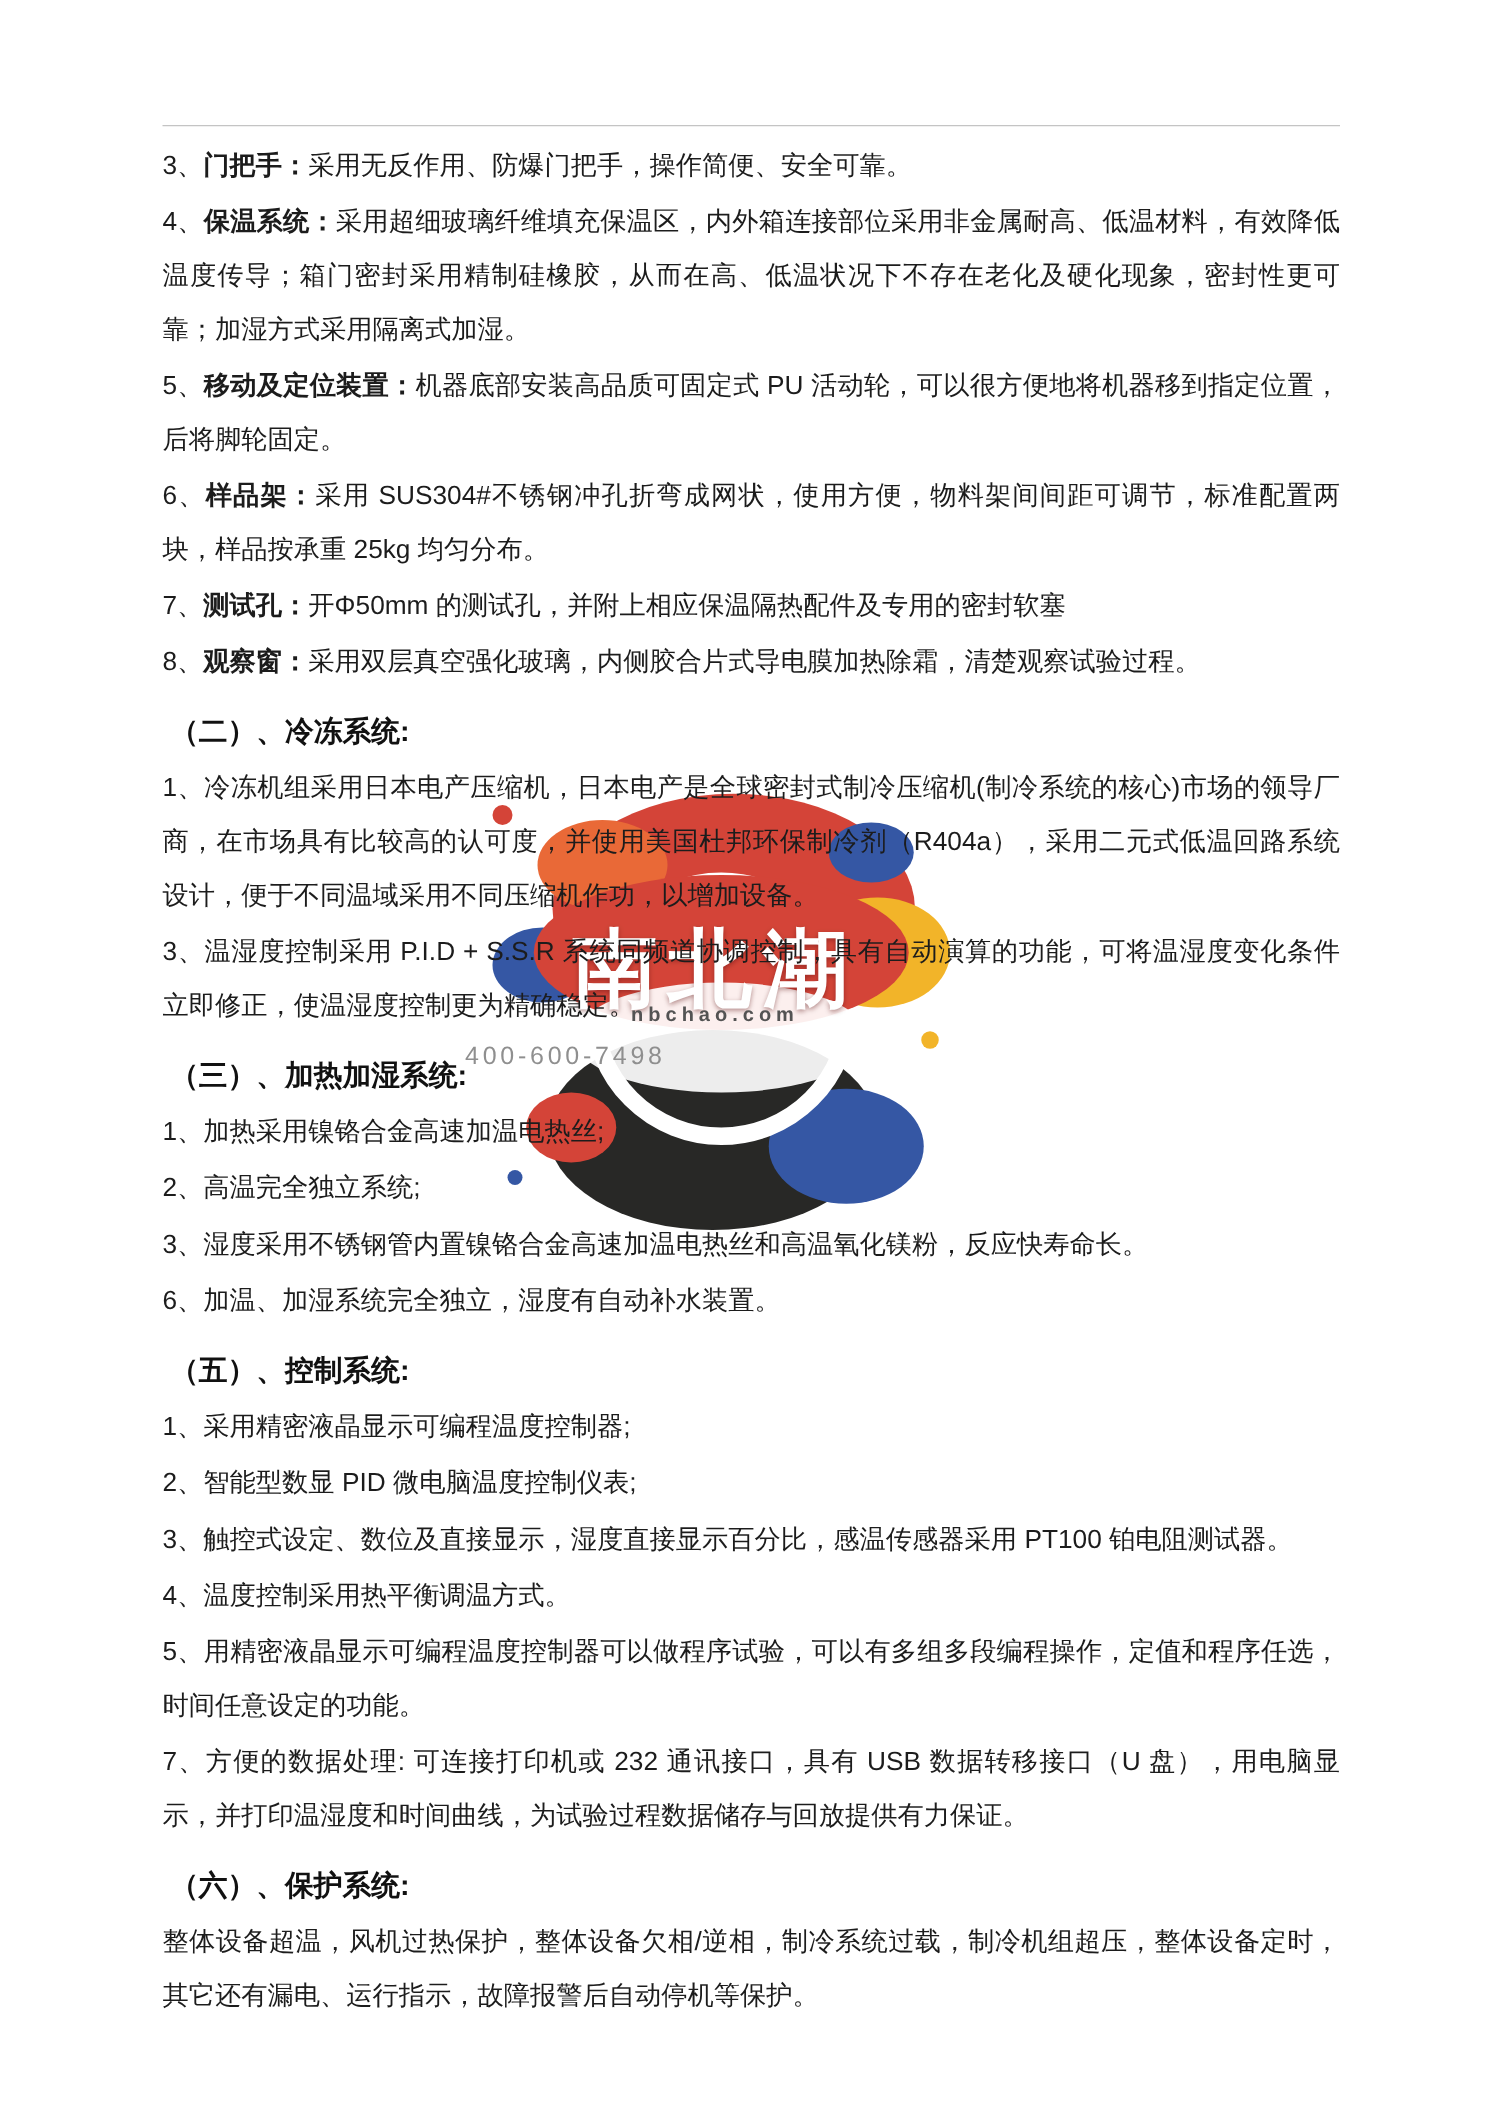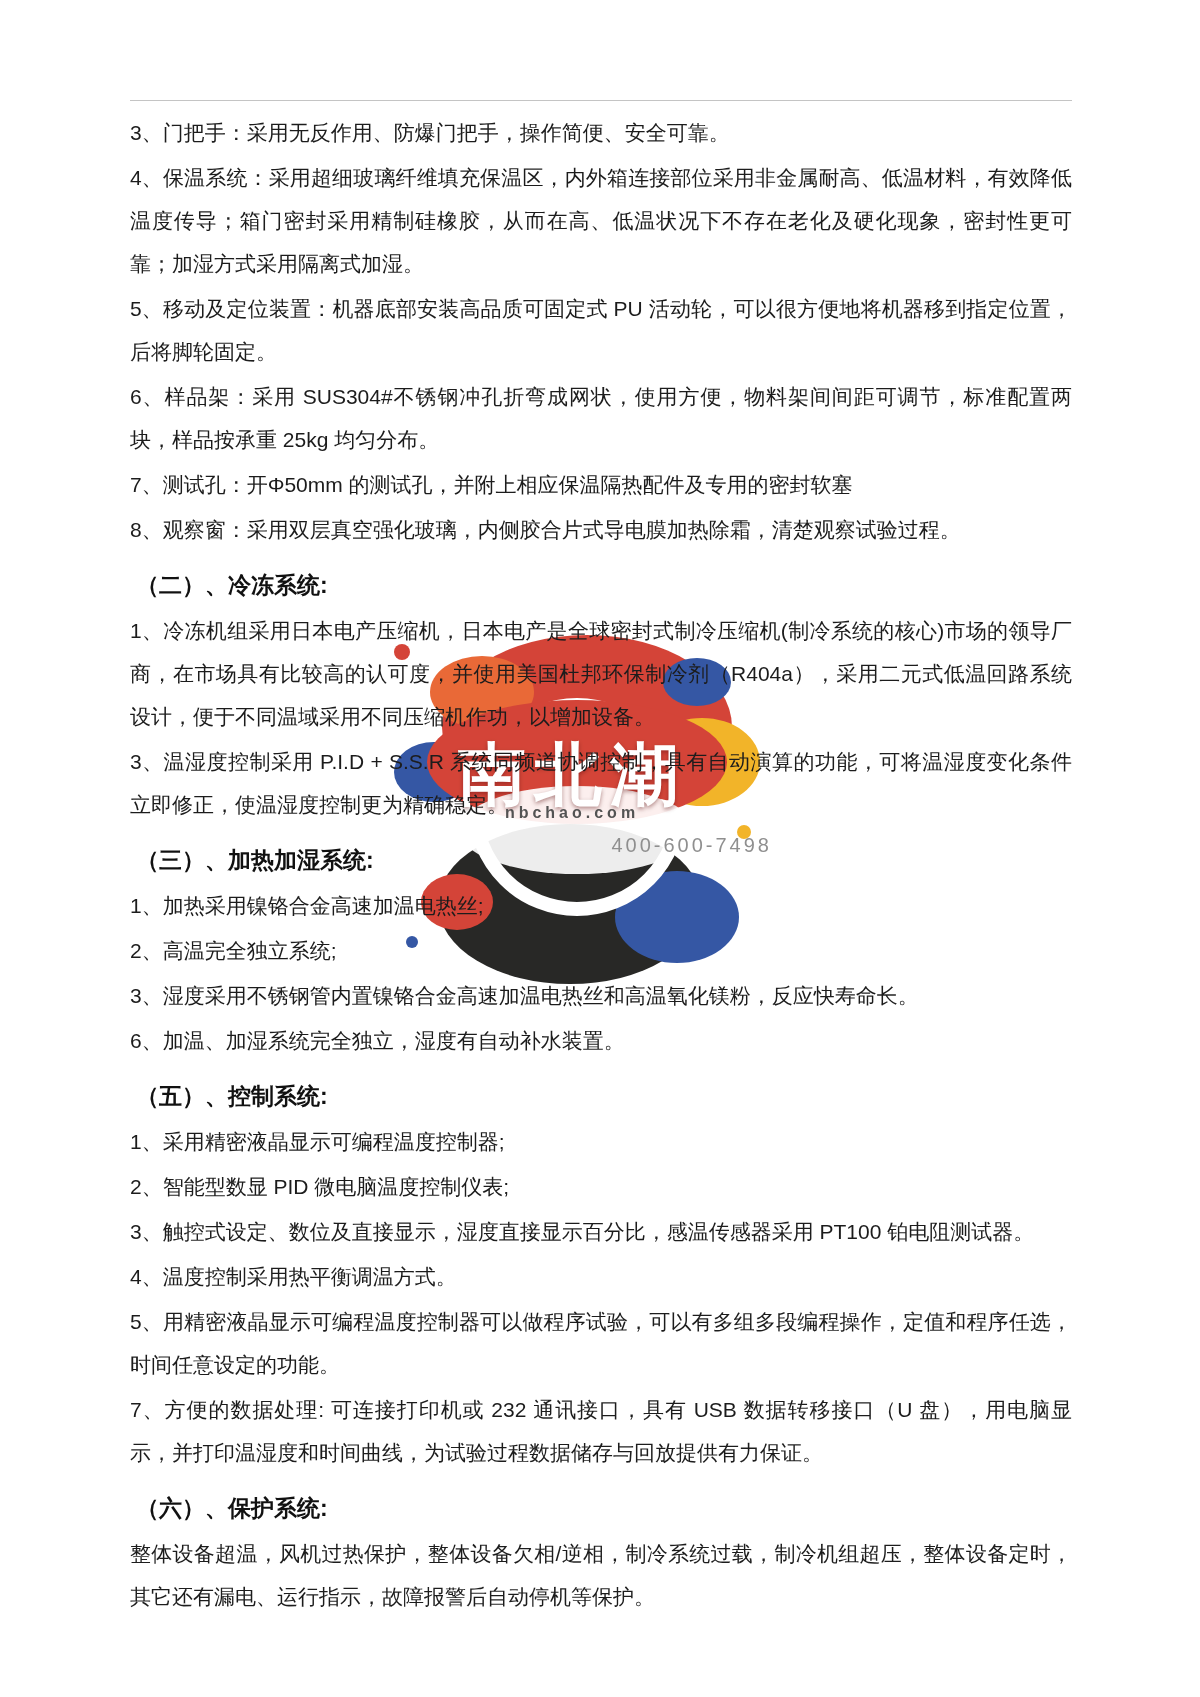--- a/index.html
+++ b/index.html
@@ -28,21 +28,21 @@
     margin-bottom: 10px;
   }
   p.spec-item {
     margin: 0 0 2px 0;
     font-size: 21px;
     line-height: 43px;
     text-align: justify;
     text-justify: inter-ideograph;
   }
   p.spec-item .num { font-weight: 400; }
-  p.spec-item .lead { font-weight: 400; }
+  p.spec-item .lead { font-weight: 700; }
   h2.section-heading {
     margin: 16px 0 6px 0;
     padding-left: 6px;
     font-size: 23px;
     line-height: 36px;
     font-weight: 700;
     color: #111111;
   }
   
   .watermark {
@@ -74,21 +74,21 @@
     text-align: center;
     font-size: 16px;
     font-weight: 700;
     letter-spacing: 4px;
     color: #4a4a4a;
   }
   .wm-phone {
     position: absolute;
     left: 0; right: 0;
     top: 222px;
-    text-align: right;
+    text-align: left;
     font-size: 20px;
     letter-spacing: 3px;
     color: #8a8a8a;
   }
 </style>
 </head>
 <body>
 
 <div class="page">
 

